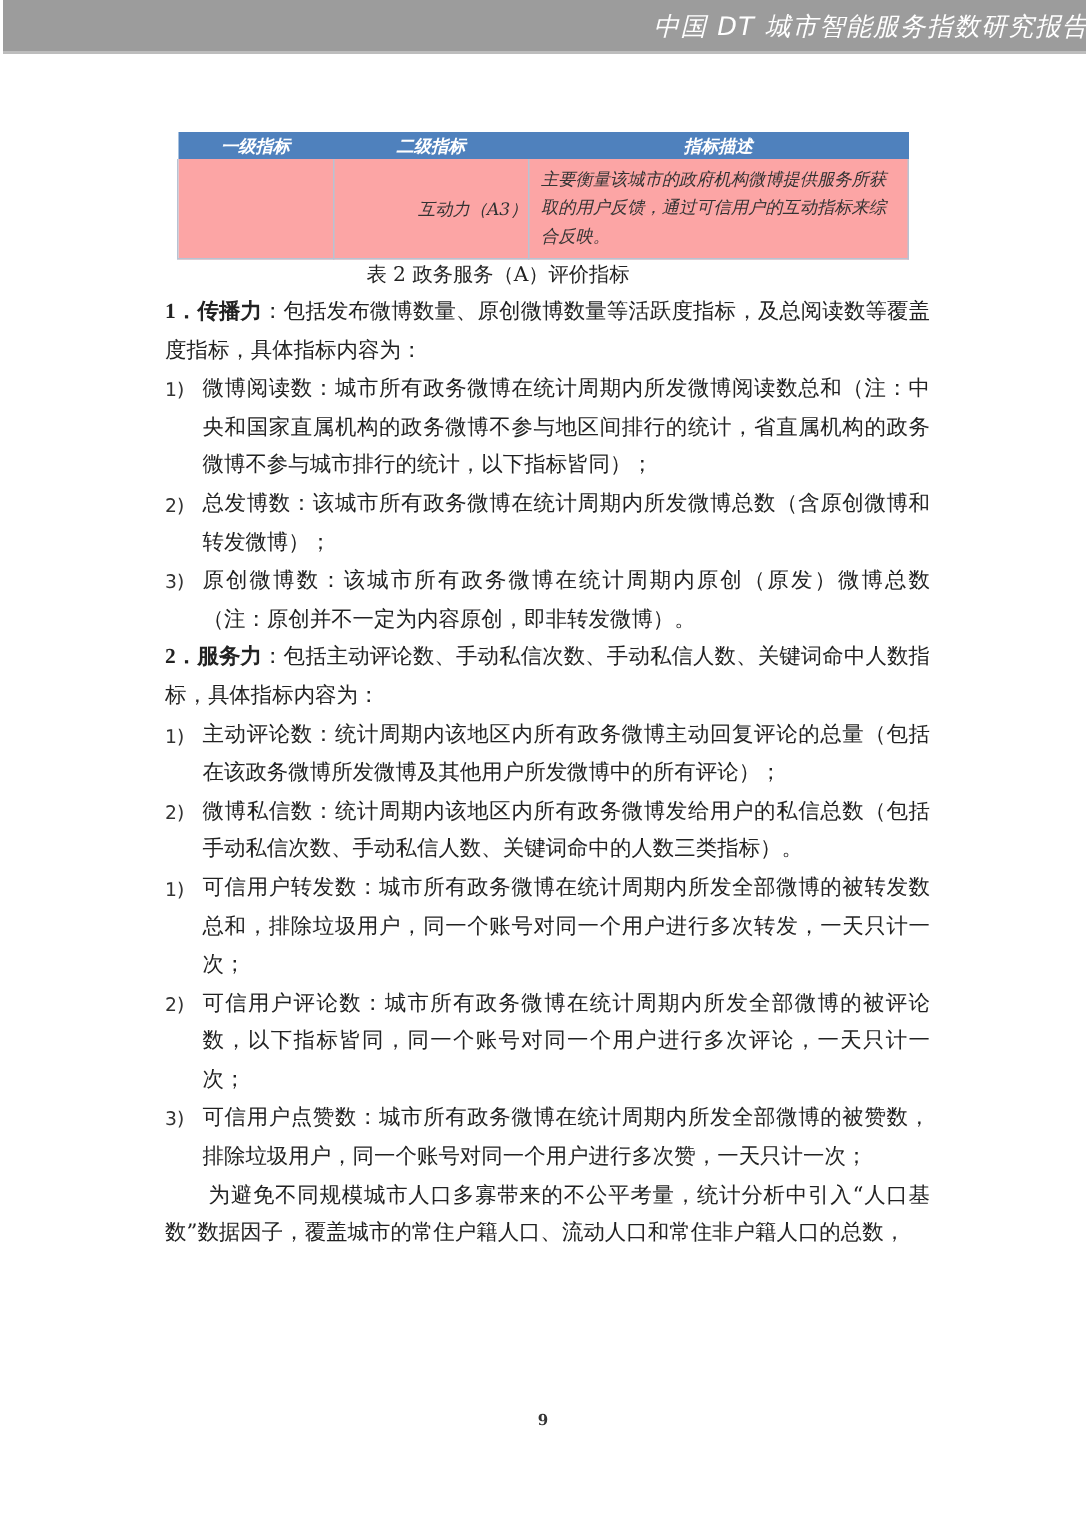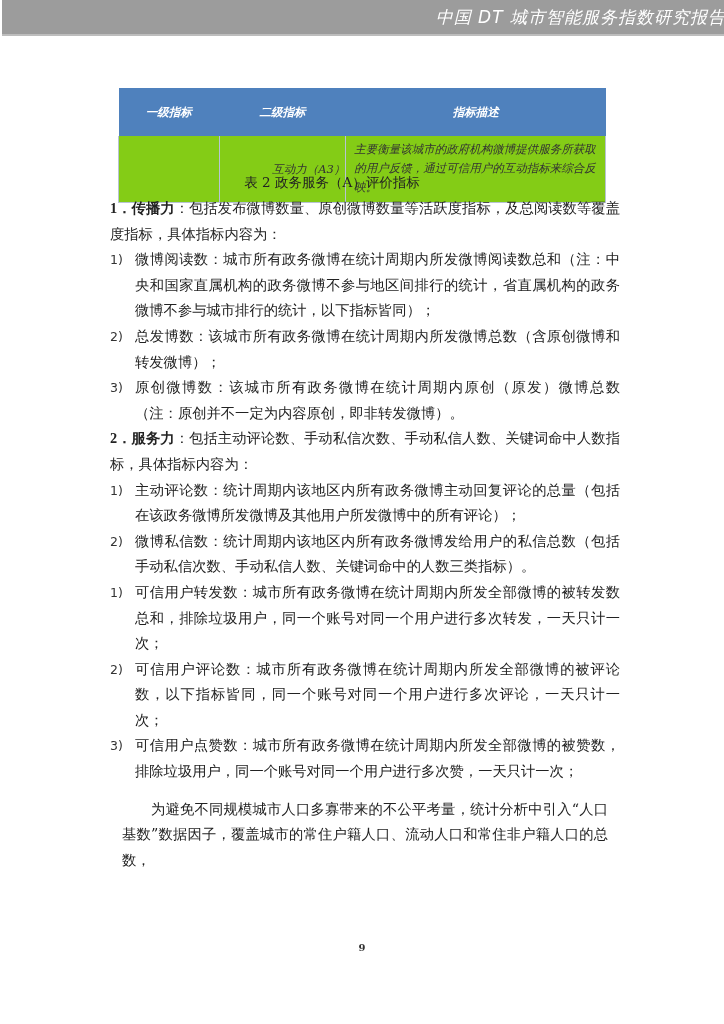--- a/index.html
+++ b/index.html
@@ -47,21 +47,21 @@
       color: #ffffff;
       font-family: "DejaVu Sans", "Liberation Sans", sans-serif;
       font-weight: bold;
       font-size: 11.5px;
       height: 18px;
       padding: 0;
       text-align: center;
       border: none;
     }
     .indicator-table td {
-      background: #84cc16;
+      background: #fca5a5;
       border: 1px solid #b7c3d3;
       border-top: none;
       vertical-align: middle;
       padding: 0;
       color: #333;
     }
     .col1 { width: 107px; }
     .col2 { width: 133px; text-align: right; }
     .col3 { width: 248px; padding: 4px 6px 5px 8px !important; line-height: 19px; text-align: left; }
     .table-caption {
@@ -97,21 +97,21 @@
       font-family: "DejaVu Sans", "Liberation Sans", sans-serif;
       font-size: 12.5px;
       color: #333;
     }
     .item-text {
       flex: 1;
       text-align: justify;
     }
     .indent-para {
       text-indent: 29px;
-      margin: 12px;
+      margin: 0;
       text-align: justify;
     }
     .page-number {
       position: absolute;
       left: 0; width: 724px;
       top: 942px;
       text-align: center;
       font-size: 10px;
       font-weight: bold;
       color: #333;
@@ -122,21 +122,21 @@
 
 <div class="header-bar">
   <span class="header-title">中国 DT 城市智能服务指数研究报告</span>
 </div>
 
 <table class="indicator-table">
   <thead>
     <tr>
       <th class="col1">一级指标</th>
       <th class="col2">二级指标</th>
-      <th class="col3" style="text-align:center;padding:15px !important;line-height:18px;">指标描述</th>
+      <th class="col3" style="text-align:center;padding:0 !important;line-height:18px;">指标描述</th>
     </tr>
   </thead>
   <tbody>
     <tr>
       <td class="col1"></td>
       <td class="col2">互动力（A3）</td>
       <td class="col3">主要衡量该城市的政府机构微博提供服务所获取的用户反馈，通过可信用户的互动指标来综合反映。</td>
     </tr>
   </tbody>
 </table>

